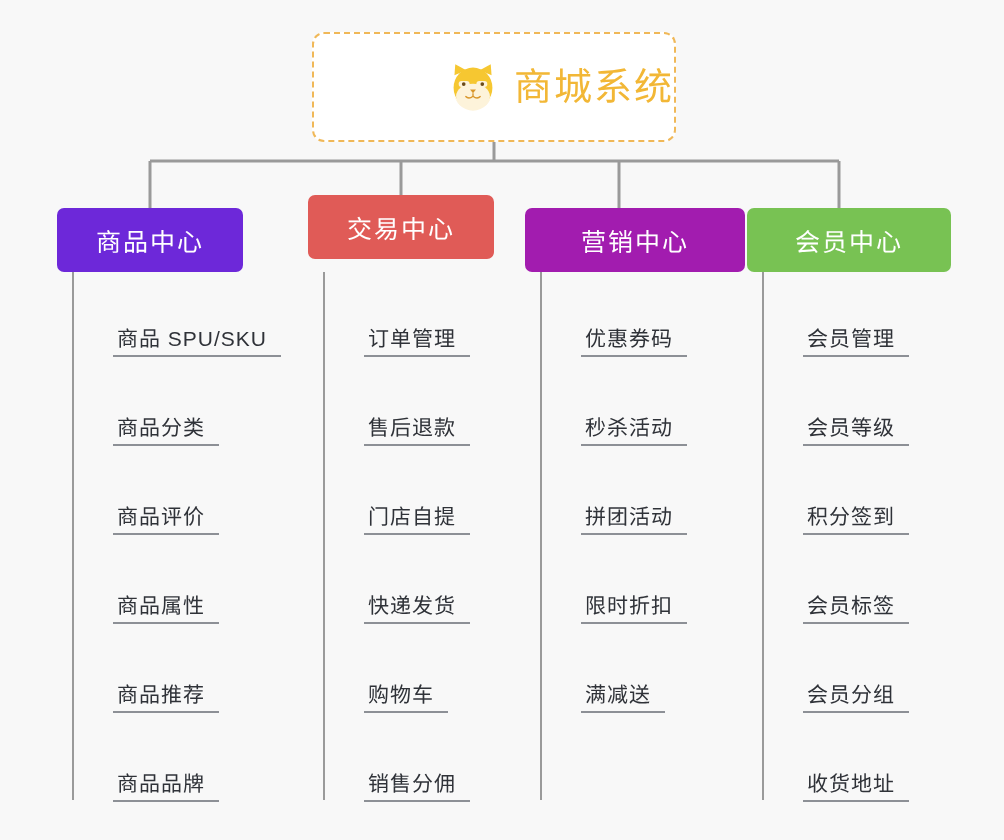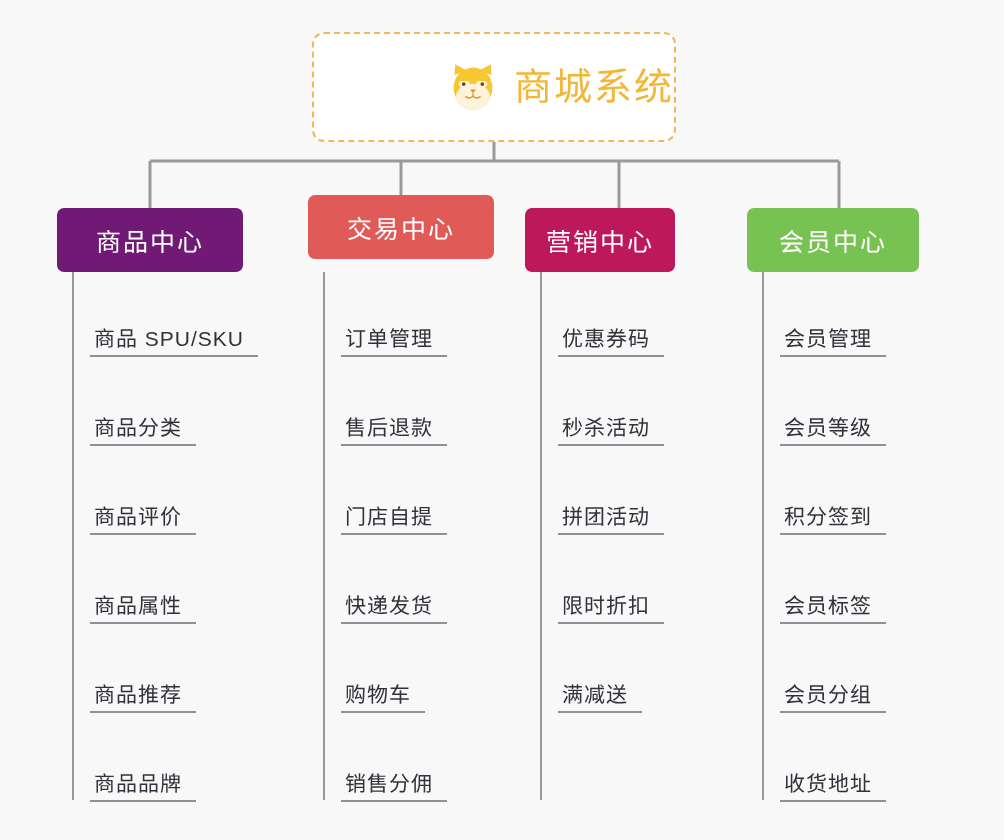--- a/index.html
+++ b/index.html
@@ -91,20 +91,21 @@
     background: #9a9a9a;
   }
   .leaf-item {
     position: relative;
     height: 89px;
     box-sizing: border-box;
     display: flex;
     align-items: flex-end;
     padding-left: 30px;
     padding-bottom: 4px;
+    margin-left: 23px;
   }
   .leaf-label {
     font-size: 21px;
     color: #2f3238;
     line-height: 1.1;
     white-space: nowrap;
     letter-spacing: 1px;
     padding: 0 14px 5px 4px;
     border-bottom: 2px solid #8d9096;
     margin-left: -12px;
@@ -146,21 +147,21 @@
       <path d="M28.5 35 L35.5 35 L32 39.5 Z" fill="#d9962a"></path>
 
       <path d="M32 39.5 L32 43" stroke="#d9962a" stroke-width="1.6" fill="none"></path>
       <path d="M32 43 q-5 4 -9 0" stroke="#d9962a" stroke-width="1.6" fill="none"></path>
       <path d="M32 43 q5 4 9 0" stroke="#d9962a" stroke-width="1.6" fill="none"></path>
     </svg>
     <div class="root-title">商城系统</div>
   </div>
 
   <div id="branch-layer">
-      <div class="cat-box" style="left: 57px; top: 208px; width: 186px; background: #701a75;">
+      <div class="cat-box" style="left: 57px; top: 208px; width: 186px; background: #6d28d9;">
         <span>商品中心</span>
       </div>
       <div class="leaf-col" style="left: 72px;">
         <div class="leaf-spine" style="height: 528px;"></div>
         <div class="leaf-item">
           <span class="leaf-label">商品 SPU/SKU</span>
         </div>
         <div class="leaf-item">
           <span class="leaf-label">商品分类</span>
         </div>
@@ -194,42 +195,42 @@
         <div class="leaf-item">
           <span class="leaf-label">快递发货</span>
         </div>
         <div class="leaf-item">
           <span class="leaf-label">购物车</span>
         </div>
         <div class="leaf-item">
           <span class="leaf-label">销售分佣</span>
         </div>
       </div>
-      <div class="cat-box" style="left: 525px; top: 208px; width: 150px; background: #be185d; text-align: right;">
+      <div class="cat-box" style="left: 525px; top: 208px; width: 220px; background: #a21caf; text-align: right;">
         <span>营销中心</span>
       </div>
       <div class="leaf-col" style="left: 540px;">
         <div class="leaf-spine" style="height: 528px;"></div>
         <div class="leaf-item">
           <span class="leaf-label">优惠券码</span>
         </div>
         <div class="leaf-item">
           <span class="leaf-label">秒杀活动</span>
         </div>
         <div class="leaf-item">
           <span class="leaf-label">拼团活动</span>
         </div>
         <div class="leaf-item">
           <span class="leaf-label">限时折扣</span>
         </div>
         <div class="leaf-item">
           <span class="leaf-label">满减送</span>
         </div>
       </div>
-      <div class="cat-box" style="left: 747px; top: 208px; width: 172px; background: rgb(120, 194, 83);">
+      <div class="cat-box" style="left: 747px; top: 208px; width: 204px; background: rgb(120, 194, 83);">
         <span>会员中心</span>
       </div>
       <div class="leaf-col" style="left: 762px;">
         <div class="leaf-spine" style="height: 528px;"></div>
         <div class="leaf-item">
           <span class="leaf-label">会员管理</span>
         </div>
         <div class="leaf-item">
           <span class="leaf-label">会员等级</span>
         </div>

